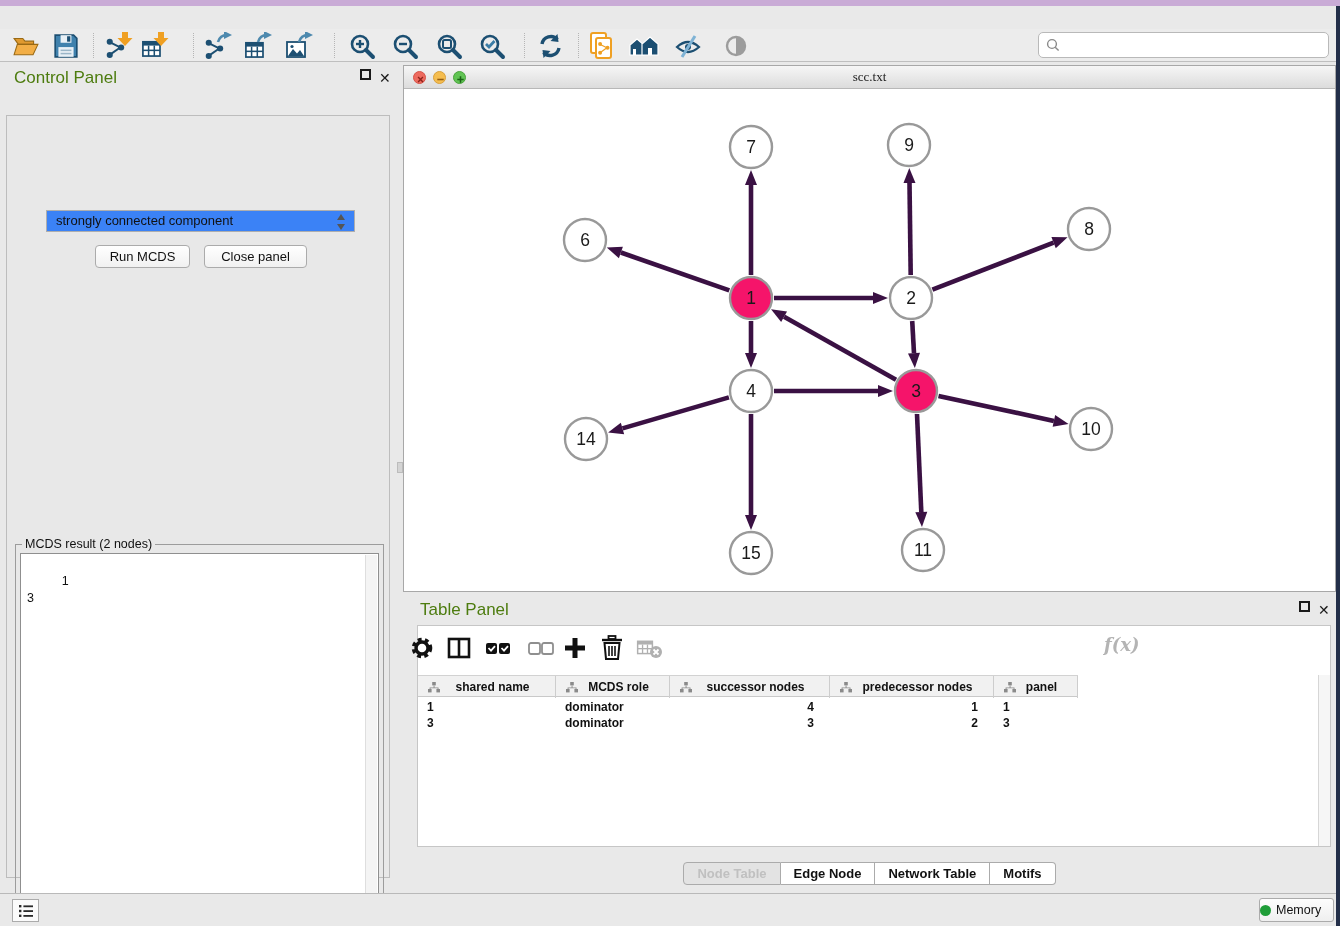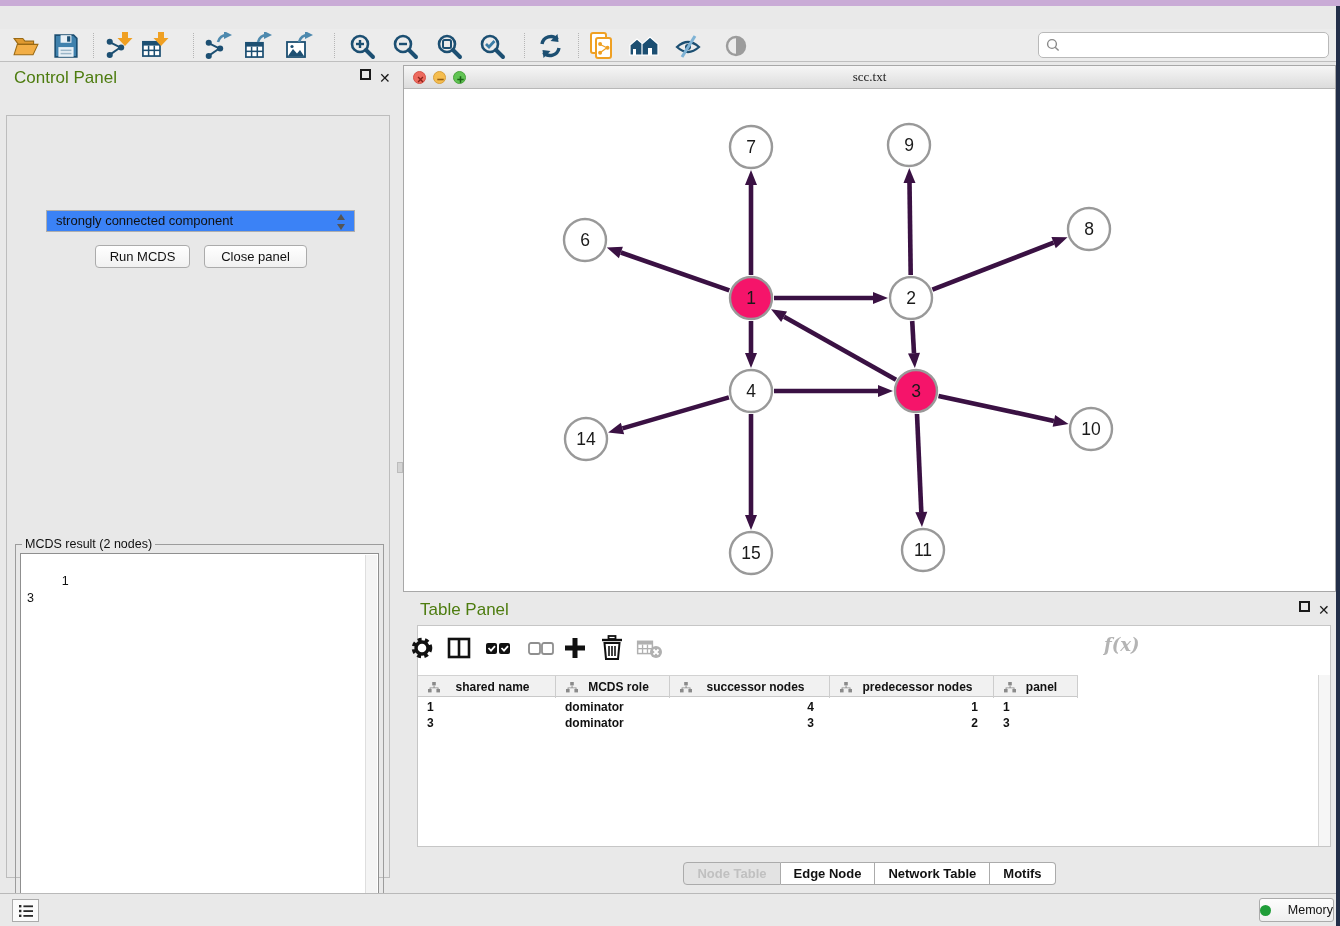--- a/index.html
+++ b/index.html
@@ -107,21 +107,21 @@
   .tp-tab:last-child { border-radius:0 4px 4px 0; }
   .tp-tab.active { background:#e3e3e3; color:#c0c0c0; }
 
   
   #status-bar { left:0; top:893px; width:1340px; height:33px; background:#e9e9e9;
     border-top:1px solid #b9b9b9; }
   #list-btn { position:absolute; left:12px; top:5px; width:27px; height:23px;
     background:#fbfbfb; border:1px solid #ababab; display:flex; align-items:center; justify-content:center; }
   #memory-btn { position:absolute; left:1259px; top:4px; width:75px; height:24px;
     background:linear-gradient(#fdfdfd,#efefef); border:1px solid #ababab; border-radius:3px;
-    display:flex; align-items:center; justify-content:space-between; gap:5px; font-size:12.5px; color:#111; }
+    display:flex; align-items:center; justify-content:flex-start; gap:5px; font-size:12.5px; color:#111; }
   #memory-dot { width:11px; height:11px; border-radius:50%; background:#1f9d38; }
 </style>
 </head>
 <body>
 
 <div id="stage">
   <div id="desktop-top" class="abs"></div>
 
 
   <div id="main-toolbar" class="abs">

